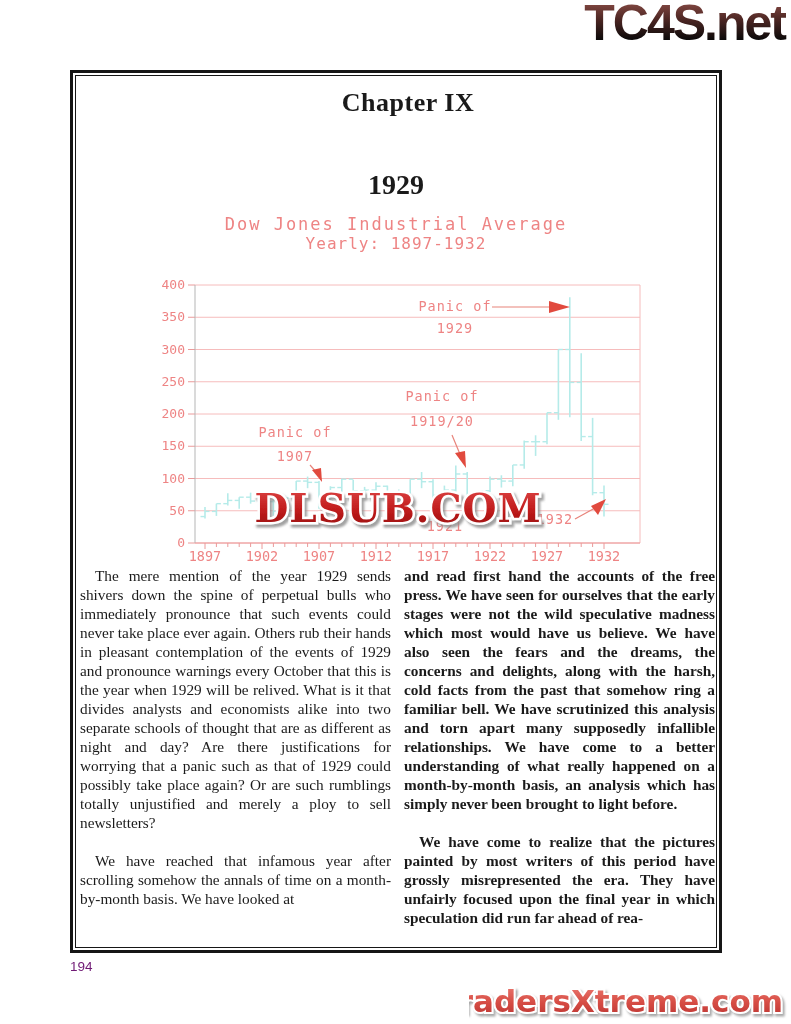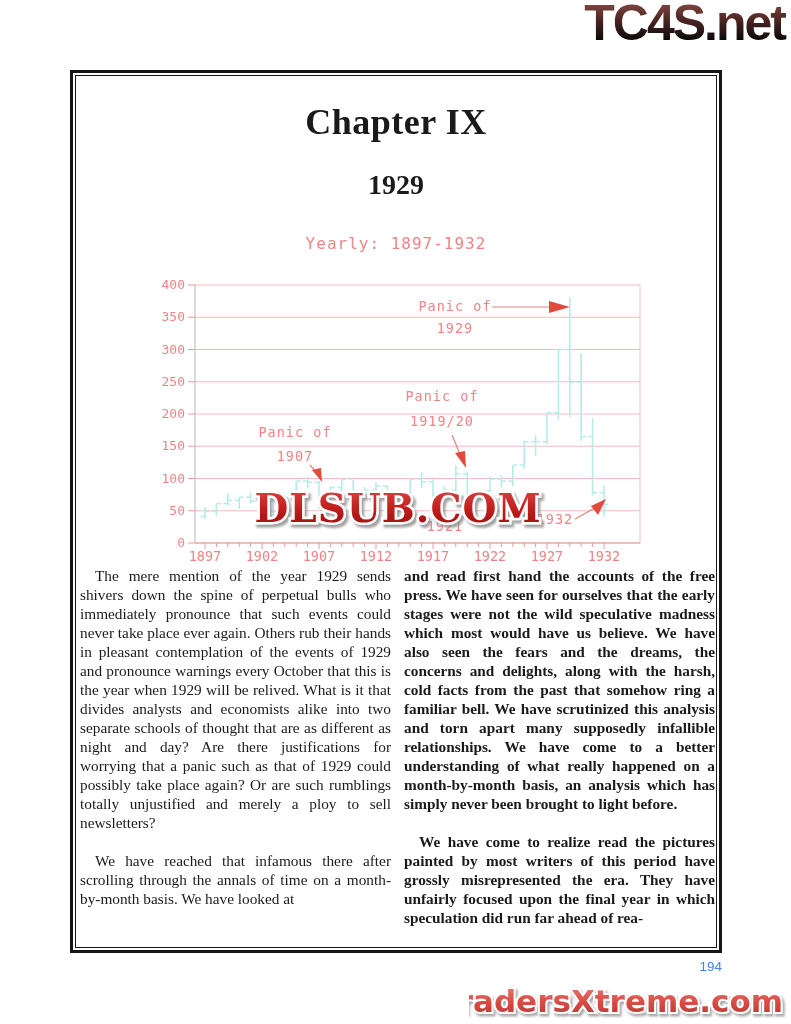--- a/index.html
+++ b/index.html
@@ -10,39 +10,39 @@
   #tc4s{position:absolute;top:-4px;right:2px;}
   #tagline-wrap{position:absolute;top:42px;left:486px;width:230px;text-align:center;
         border-bottom:2px solid #1c1c1c;padding-bottom:4px;}
   #tagline{font-size:15px;letter-spacing:.2px;}
 
   
   #frame{position:absolute;left:70px;top:70px;width:646px;height:877px;border:3px solid #161616;}
   #frame-inner{position:absolute;inset:2px;border:1px solid #161616;}
 
   .centered{position:absolute;left:70px;width:652px;text-align:center;}
-  #chapter-title{top:101px;font-size:36px;font-weight:bold;letter-spacing:.5px;}
+  #chapter-title{top:88px;font-size:26px;font-weight:bold;letter-spacing:.5px;margin-left:12px;}
   #year-title{top:169px;font-size:28px;font-weight:bold;}
   .plotfont{font-family:"DejaVu Sans Mono", monospace;color:#ee8484;}
   #chart-title{top:214px;font-size:17px;letter-spacing:2px;}
   #chart-subtitle{top:234px;font-size:16px;letter-spacing:1px;}
 
   #chart{position:absolute;left:155px;top:275px;z-index:1;}
   #watermark{position:absolute;left:250px;top:482px;z-index:2;}
 
   
   .col{position:absolute;top:566px;width:311px;font-size:15.3px;line-height:19px;
        text-align:justify;}
   #col-left{left:80px;}
   #col-right{left:404px;font-weight:bold;}
   .col p{margin:0 0 19px 0;text-indent:15px;}
   .col p.cont{text-indent:0;}
 
-  #page-number{position:absolute;top:959px;left:70px;width:652px;text-align:right;
-       font-size:13.5px;font-family:"Liberation Sans", sans-serif;color:#3b82f6;}
+  #page-number{position:absolute;top:959px;left:70px;width:652px;text-align:left;
+       font-size:13.5px;font-family:"Liberation Sans", sans-serif;color:#701a75;}
   #tradersxtreme{position:absolute;top:980px;right:2px;}
 </style>
 </head>
 <body>
 
 <div id="page">
 
   <svg id="tc4s" width="242" height="54">
     <defs>
       <linearGradient id="gTc" x1="0" y1="0" x2="0" y2="1">
@@ -55,20 +55,21 @@
     <text x="238" y="44" text-anchor="end" fill="url(#gTc)" font-family="Liberation Sans, sans-serif" font-size="50" font-weight="bold" letter-spacing="-2">TC4S.net</text>
   </svg>
 
 
   <div id="frame">
     <div id="frame-inner"></div>
   </div>
 
   <div id="chapter-title" class="centered">Chapter IX</div>
   <div id="year-title" class="centered">1929</div>
+  <div id="chart-title" class="centered plotfont">Dow Jones Industrial Average</div>
   <div id="chart-subtitle" class="centered plotfont">Yearly: 1897-1932</div>
 
   <svg id="chart" width="495" height="295">
       <line x1="40" y1="268" x2="485" y2="268" stroke="#f6bcbc" stroke-width="1"></line>
       <line x1="33" y1="268" x2="40" y2="268" stroke="#eb9a9a" stroke-width="1"></line>
       <text x="30" y="272" text-anchor="end" fill="#ee8484" font-family="DejaVu Sans Mono, monospace" font-size="13">0</text>
       <line x1="40" y1="235.75" x2="485" y2="235.75" stroke="#f6bcbc" stroke-width="1"></line>
       <line x1="33" y1="235.75" x2="40" y2="235.75" stroke="#eb9a9a" stroke-width="1"></line>
       <text x="30" y="239.75" text-anchor="end" fill="#ee8484" font-family="DejaVu Sans Mono, monospace" font-size="13">50</text>
       <line x1="40" y1="203.5" x2="485" y2="203.5" stroke="#f6bcbc" stroke-width="1"></line>
@@ -346,25 +347,25 @@
       </linearGradient>
       <filter id="fWm" x="-20%" y="-20%" width="140%" height="160%">
         <feDropShadow dx="2.5" dy="3" stdDeviation="1.2" flood-color="#8a8a8a" flood-opacity="0.8"></feDropShadow>
       </filter>
     </defs>
     <text x="148" y="40" text-anchor="middle" filter="url(#fWm)" font-family="DejaVu Serif, serif" font-size="39" font-weight="bold" letter-spacing="1" fill="url(#gWm)" stroke="#ffffff" stroke-width="5" paint-order="stroke">DLSUB.COM</text>
   </svg>
 
   <div id="col-left" class="col">
     <p>The mere mention of the year 1929 sends shivers down the spine of perpetual bulls who immediately pronounce that such events could never take place ever again. Others rub their hands in pleasant contemplation of the events of 1929 and pronounce warnings every October that this is the year when 1929 will be relived. What is it that divides analysts and economists alike into two separate schools of thought that are as different as night and day?  Are there justifications for worrying that a panic such as that of 1929 could possibly take place again?  Or are such rumblings totally unjustified and merely a ploy to sell newsletters?</p>
-    <p>We have reached that infamous there after scrolling through the annals of time on a month-by-month basis.  We have looked at</p>
+    <p>We have reached that infamous year after scrolling somehow the annals of time on a month-by-month basis.  We have looked at</p>
   </div>
   <div id="col-right" class="col">
     <p class="cont">and read first hand the accounts of the free press.  We have seen for ourselves that the early stages were not the wild speculative madness which most would have us believe.  We have also seen the fears and the dreams, the concerns and delights, along with the harsh, cold facts from the past that somehow ring a familiar bell.  We have scrutinized this analysis and torn apart many supposedly infallible relationships.  We have come to a better understanding of what really happened on a month-by-month basis, an analysis which has simply never been brought to light before.</p>
-    <p>We have come to realize read the pictures painted by most writers of this period have grossly misrepresented the era.  They have unfairly focused upon the final year in which speculation did run far ahead of rea-</p>
+    <p>We have come to realize that the pictures painted by most writers of this period have grossly misrepresented the era.  They have unfairly focused upon the final year in which speculation did run far ahead of rea-</p>
   </div>
 
   <div id="page-number">194</div>
 
   <svg id="tradersxtreme" width="320" height="44">
     <defs>
       <linearGradient id="gTx" x1="0" y1="0" x2="0" y2="1">
         <stop offset="0%" stop-color="#ed7d74"></stop>
         <stop offset="55%" stop-color="#d64c44"></stop>
         <stop offset="100%" stop-color="#b83330"></stop>

